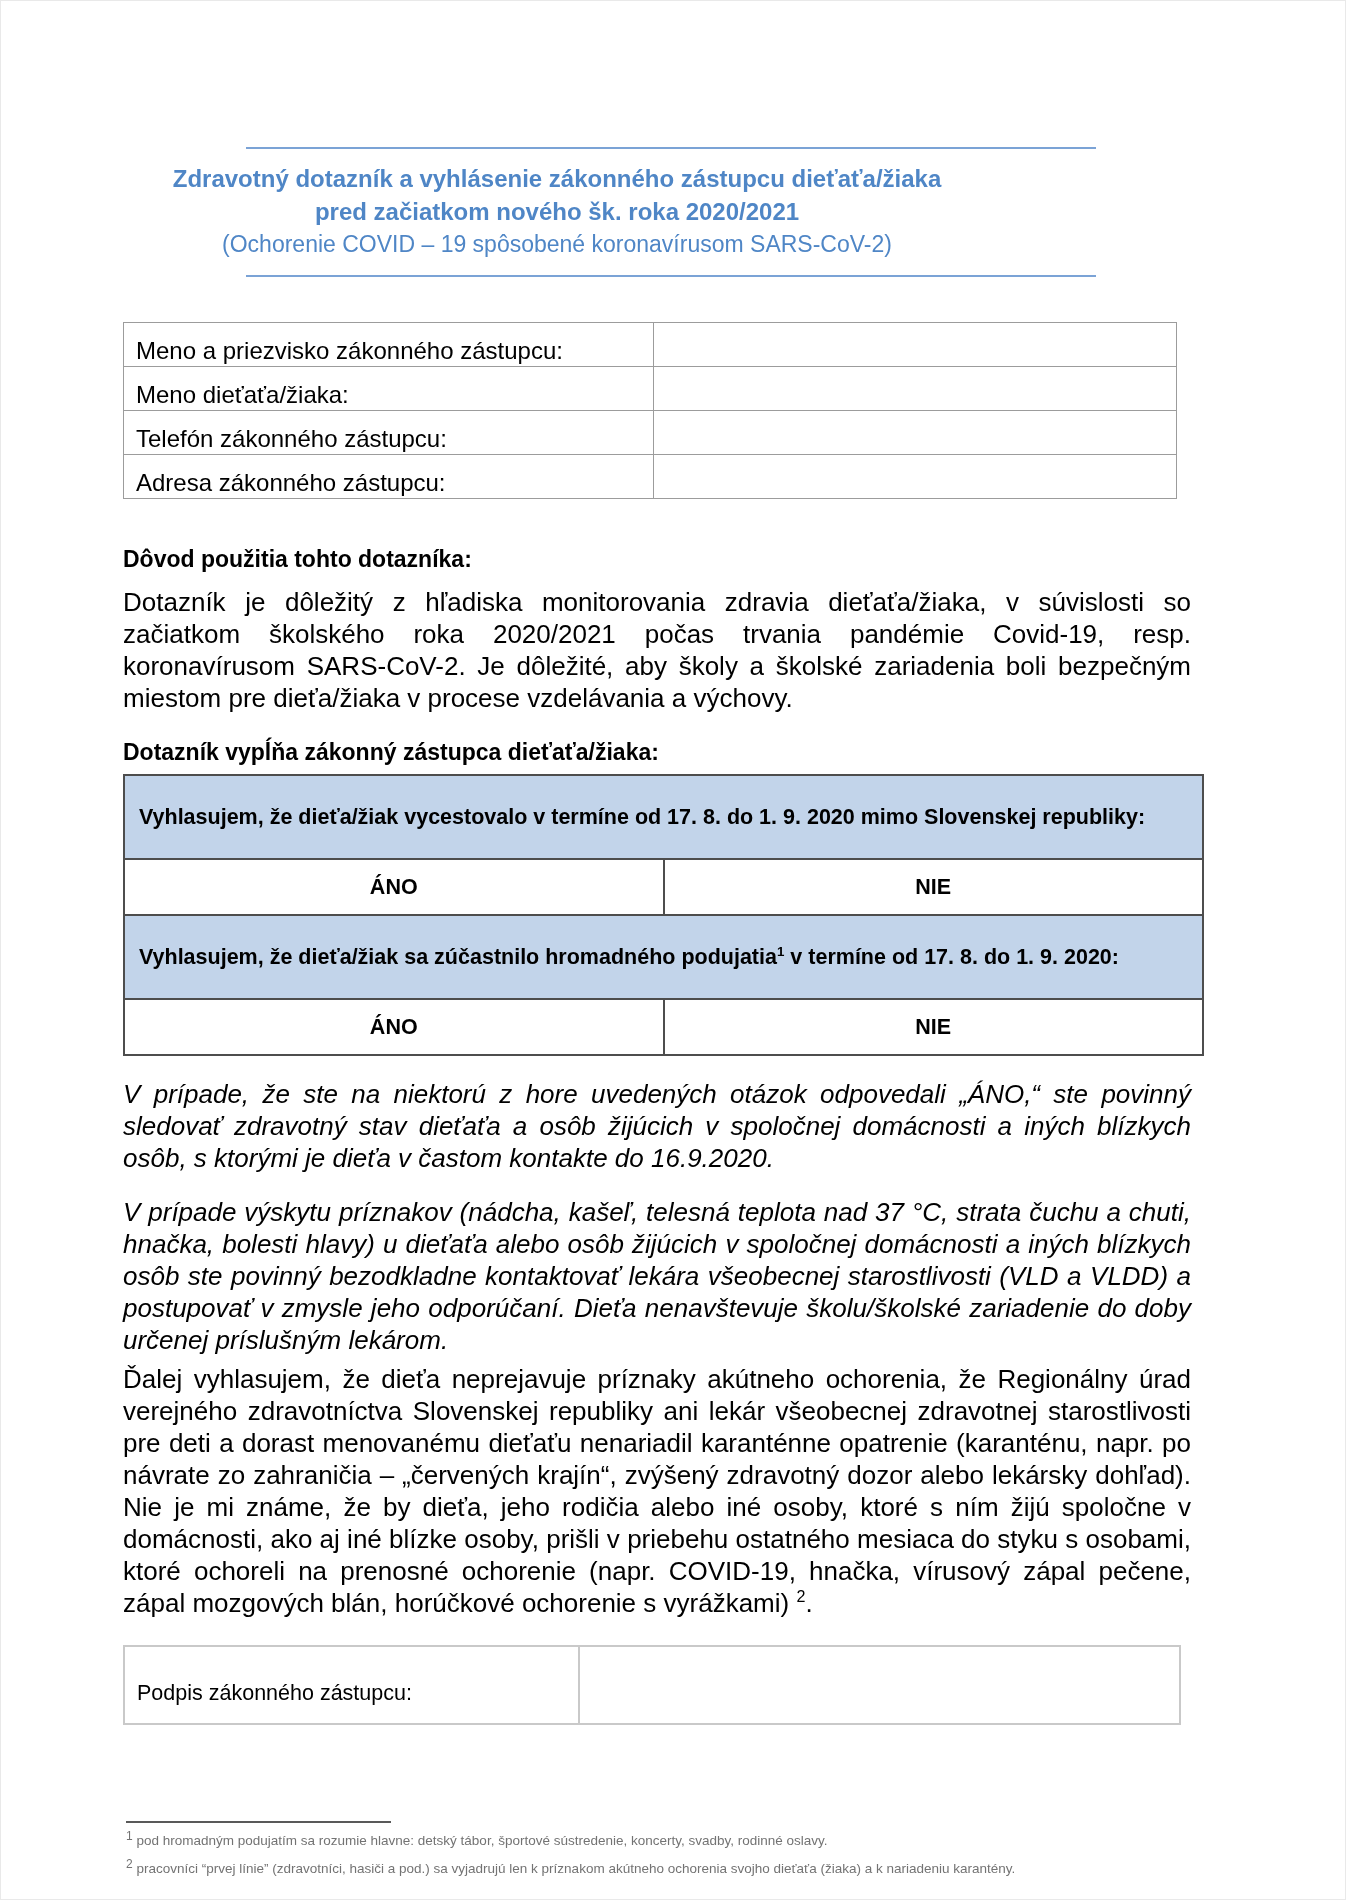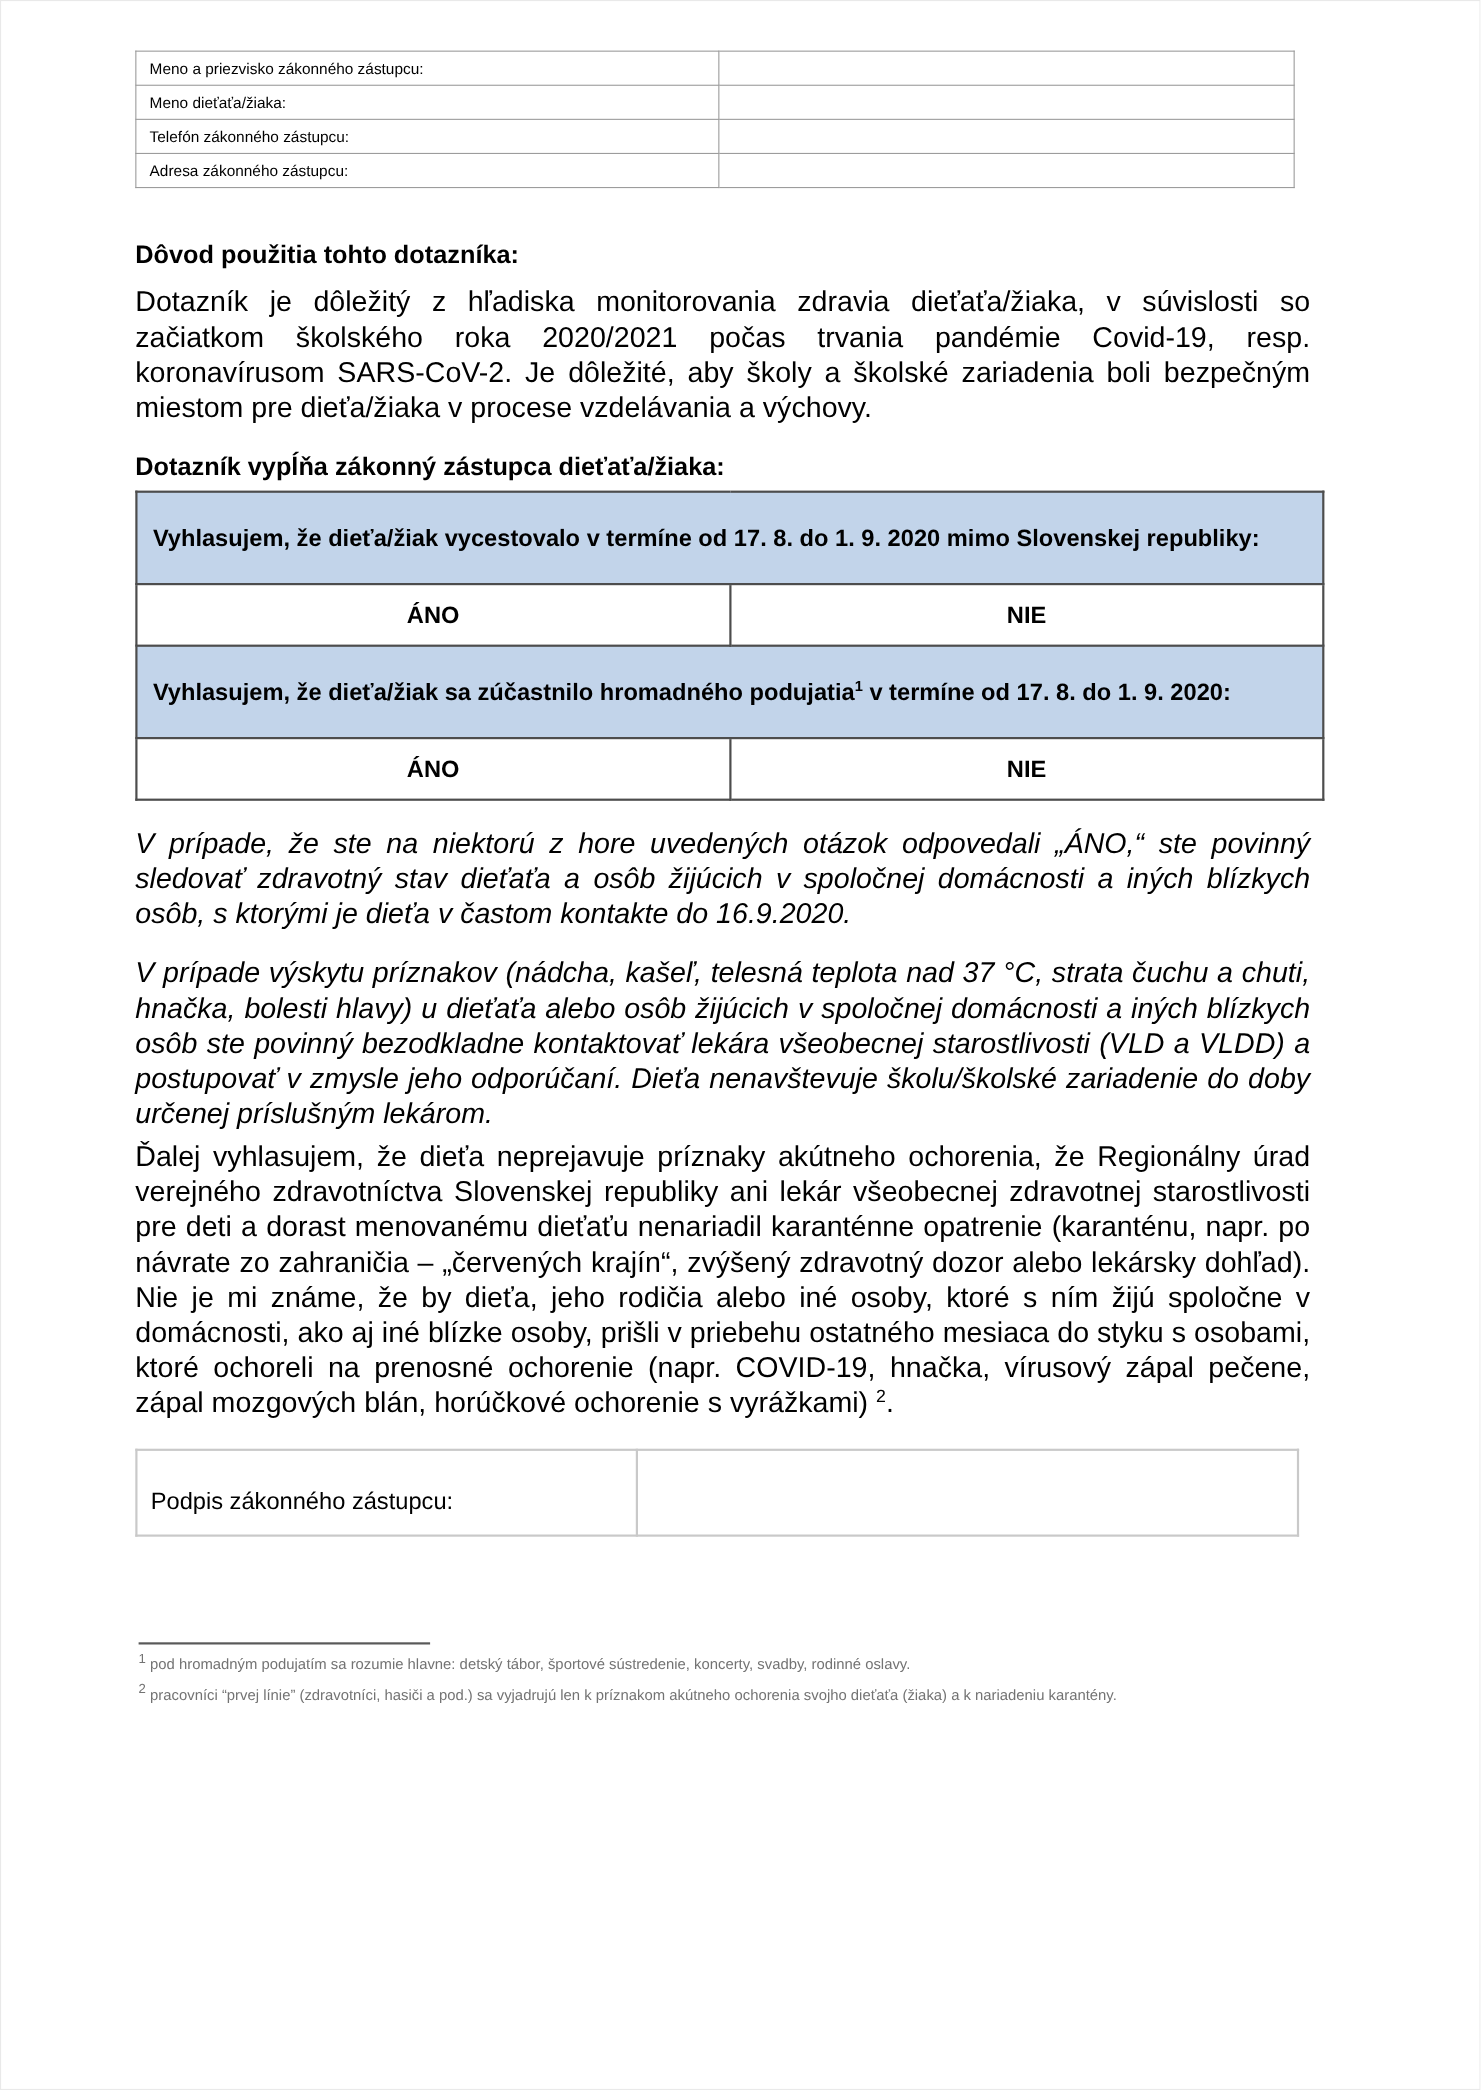--- a/index.html
+++ b/index.html
@@ -21,22 +21,22 @@
   .title-text{width:868px;text-align:center;padding:13px 0 14px 0;}
   .title-line{font-size:24px;font-weight:bold;color:#4f86c6;line-height:33px;}
   .title-sub{font-size:23px;font-weight:normal;color:#4f86c6;line-height:33px;}
 
   
   .contact-table{
     border-collapse:collapse;margin-top:45px;width:1054px;table-layout:fixed;
   }
   .contact-table td{
     border:1.5px solid #9c9c9c;
-    font-size:14px;line-height:22px;
-    padding:3px 6px 3px 12px;height:24px;
+    font-size:24px;line-height:22px;
+    padding:16px 6px 3px 12px;height:24px;
   }
   .contact-table td.c-label{width:511px;}
 
   
   .h-bold{font-size:23px;font-weight:bold;line-height:32px;margin-top:44px;}
   .para{font-size:26px;line-height:32px;text-align:justify;width:1068px;margin-top:11px;}
   .para.italic{font-style:italic;margin-top:22px;}
   .fill-heading{margin-top:22px;}
 
   
@@ -67,20 +67,29 @@
   .footnote-rule{height:0;border:none;border-top:2px solid #595959;width:265px;margin:0 0 10px 3px;}
   .footnote{font-size:13.5px;line-height:15px;margin:0 0 13px 3px;color:#737373;}
   .footnote sup{font-size:12px;vertical-align:super;line-height:0;}
 </style>
 </head>
 <body>
 
 <div class="page">
   <div class="content">
 
+    <div class="title-block">
+      <hr class="rule">
+      <div class="title-text">
+        <div class="title-line">Zdravotný dotazník a vyhlásenie zákonného zástupcu dieťaťa/žiaka</div>
+        <div class="title-line">pred začiatkom nového šk. roka 2020/2021</div>
+        <div class="title-sub">(Ochorenie COVID – 19 spôsobené koronavírusom SARS-CoV-2)</div>
+      </div>
+      <hr class="rule">
+    </div>
 
     <table class="contact-table">
       <tbody>
         <tr>
           <td class="c-label">Meno a priezvisko zákonného  zástupcu:</td>
           <td></td>
         </tr>
         <tr>
           <td class="c-label">Meno dieťaťa/žiaka:</td>
           <td></td>

